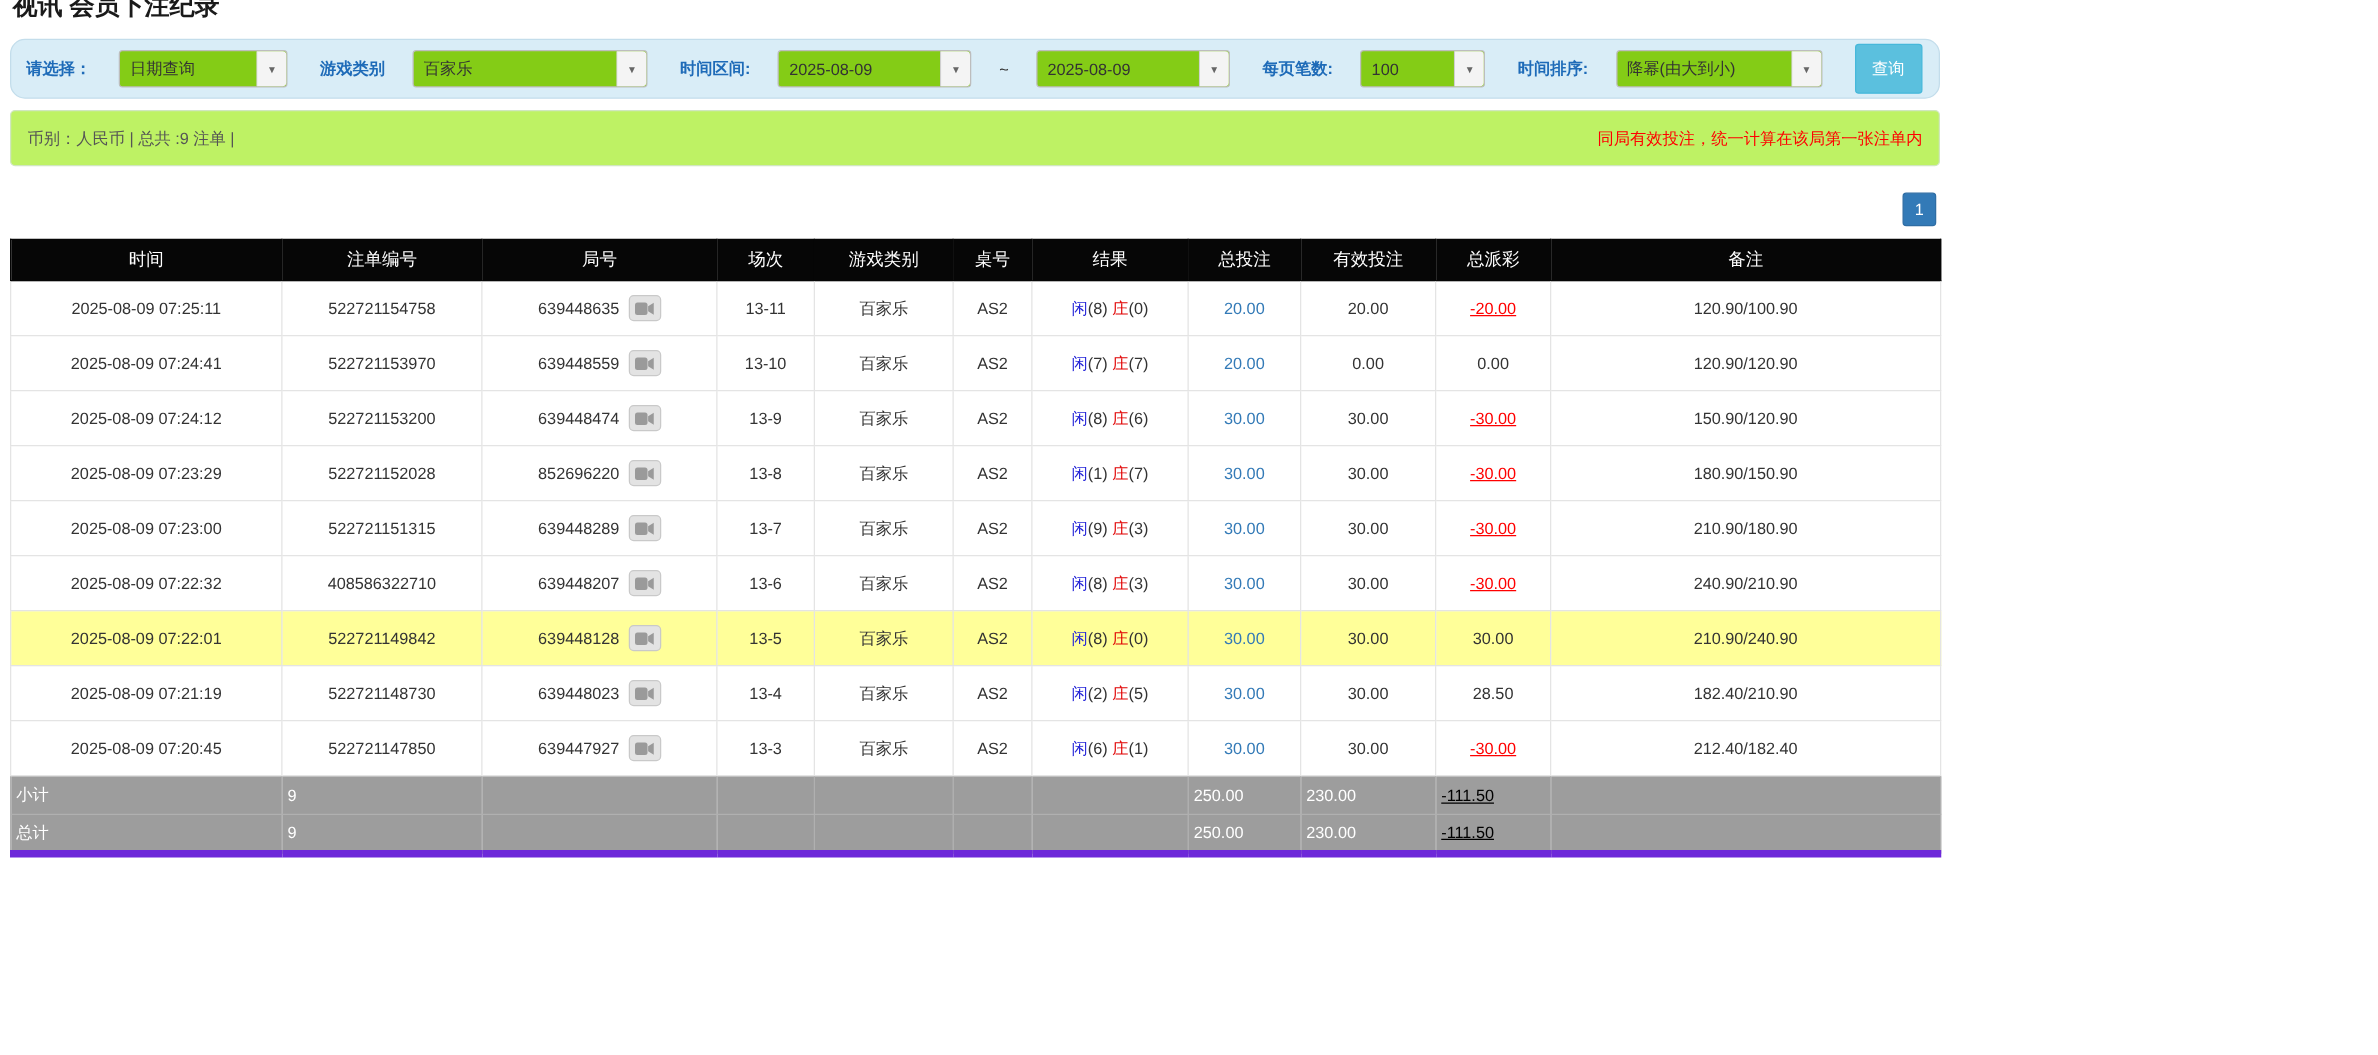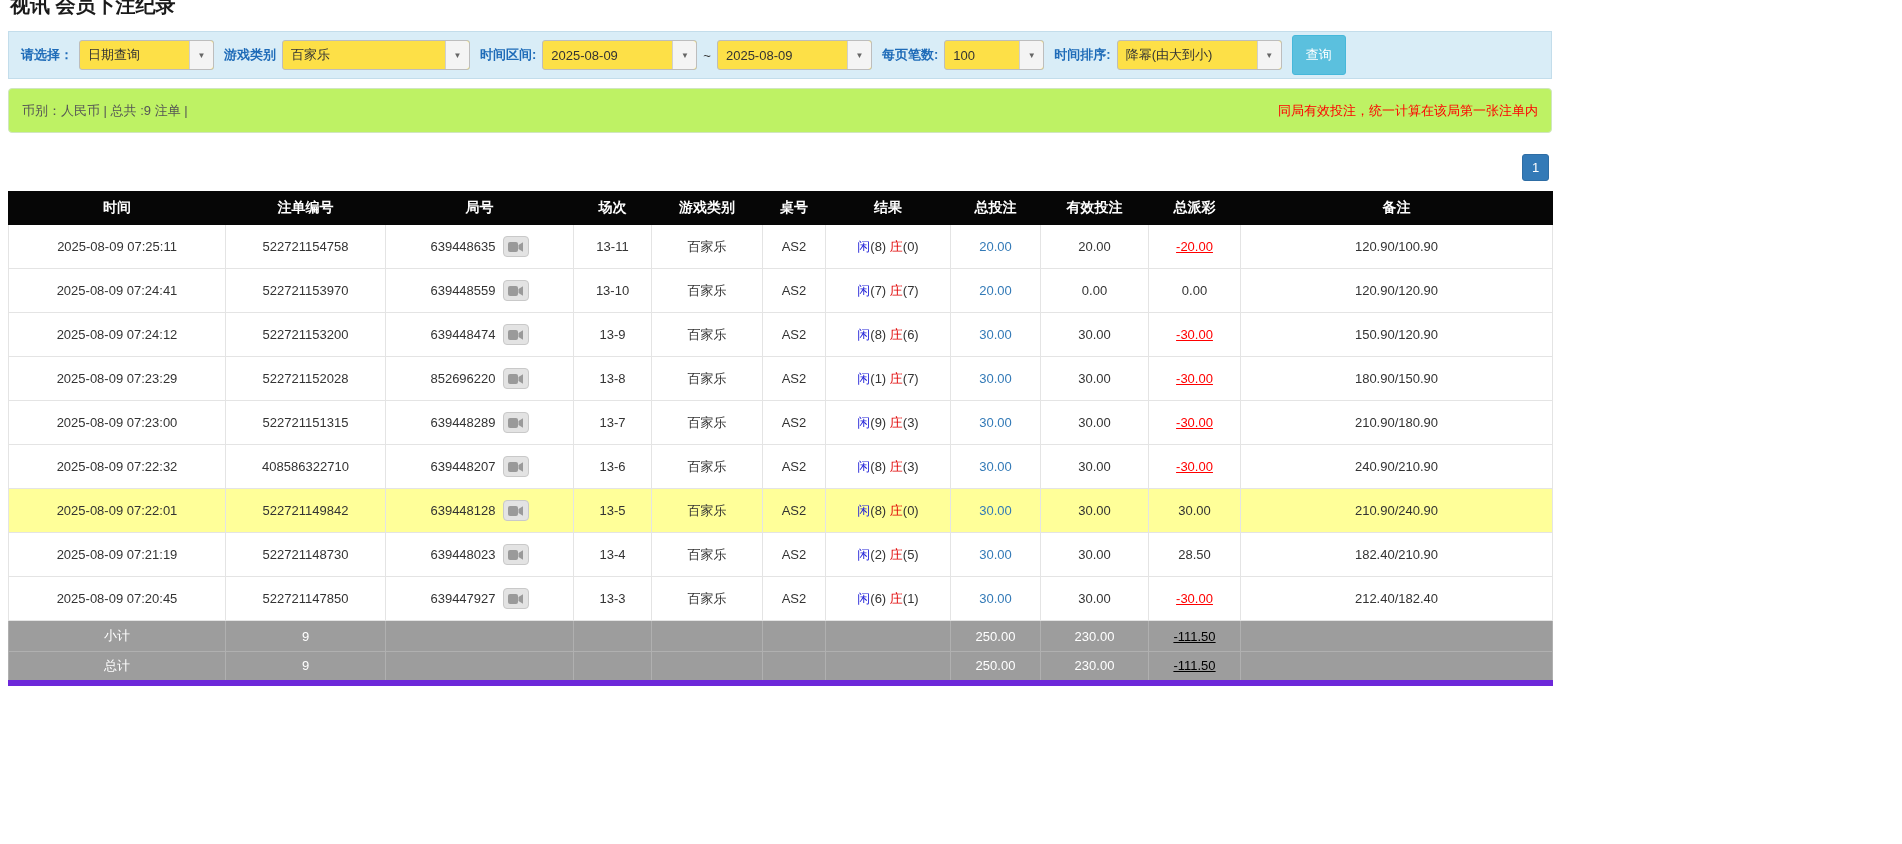--- a/index.html
+++ b/index.html
@@ -3,25 +3,25 @@
 <meta charset="utf-8">
 <style>
   * { box-sizing: border-box; margin: 0; padding: 0; }
   html, body { width: 1902px; height: 844px; background: #fff; overflow: hidden; }
   body { font-family: "Liberation Sans", "DejaVu Sans", sans-serif; font-size: 13px; color: #333; }
   .wrap { width: 1544px; margin: 0 8px; }
 
   .page-title { font-size: 20px; line-height: 26px; font-weight: bold; color: #1a1a1a; margin: -8px 0 0 2px; }
 
   
-  .filter-bar { margin-top: 13px; background: #d9edf7; border: 1px solid #c3ddeb; border-radius: 0;
-                padding: 8px 10px; display: flex; align-items: center; height: 48px; }
+  .filter-bar { margin-top: 13px; background: #d9edf7; border: 1px solid #c3ddeb; border-radius: 12px;
+                padding: 8px 10px; display: flex; align-items: center; height: 48px; gap: 16px; }
   .flabel { color: #1e6bb8; font-weight: bold; margin: 0 6px 0 10px; white-space: nowrap; }
   .flabel.first { margin-left: 2px; }
-  .select { display: inline-flex; align-items: center; background: #fde047; border: 1px solid #bdbdbd;
+  .select { display: inline-flex; align-items: center; background: #84cc16; border: 1px solid #bdbdbd;
             border-radius: 3px; height: 30px; cursor: pointer; }
   .select .val { flex: 1; padding: 0 8px; color: #333; white-space: nowrap; overflow: hidden; text-align: left; }
   .select .caret { width: 24px; align-self: stretch; border-left: 1px solid #cfcfcf; background: #f4f4f4;
                    display: flex; align-items: center; justify-content: center; color: #666; font-size: 8px;
                    border-radius: 0 3px 3px 0; }
   .w135 { width: 135px; } .w188 { width: 188px; } .w155 { width: 155px; } .w100 { width: 100px; } .w165 { width: 165px; }
   .tilde { margin: 0 6px; color: #333; }
   .btn-search { background: #5bc0de; color: #fff; border: 1px solid #46b8da; border-radius: 3px; height: 40px;
                 padding: 0 13px; font-size: 13px; margin-left: 10px; cursor: pointer;
                 font-family: "Liberation Sans", sans-serif; }
@@ -33,33 +33,33 @@
   .info-right { color: #ff0000; }
 
   
   .pagination { margin-top: 21px; display: flex; justify-content: flex-end; padding-right: 3px; }
   .page-btn { min-width: 27px; height: 27px; background: #337ab7; border: 1px solid #2e6da4; color: #fff;
               border-radius: 3px; display: flex; align-items: center; justify-content: center; font-size: 13px;
               cursor: pointer; }
 
   
   table { border-collapse: collapse; table-layout: fixed; width: 1544px; margin-top: 10px; }
-  th { background: #060606; color: #fff; font-size: 14px; font-weight: bold; padding: 7px 4px;
+  th { background: #060606; color: #fff; font-size: 14px; font-weight: normal; padding: 7px 4px;
        border: 1px solid #060606; text-align: center; }
   tbody td { border: 1px solid #e4e4e4; text-align: center; padding: 0 4px; height: 44px;
              background: #fff; font-size: 13px; color: #333; }
   tr.highlight td { background: #ffff99; }
   .blue-link { color: #337ab7; cursor: pointer; }
   .neg { color: #ff0000; text-decoration: underline; }
   .player { color: #2525d8; }
   .banker { color: #e00000; }
   .round-cell { display: inline-flex; align-items: center; justify-content: center; gap: 7px; }
   .video-chip { width: 26px; height: 21px; background: #e3e3e3; border: 1px solid #c9c9c9; border-radius: 4px;
                 display: inline-flex; align-items: center; justify-content: center; cursor: pointer; }
-  tfoot td { background: #9d9d9d; color: #fff; border: 1px solid #b0b0b0; height: 31px; text-align: center;
+  tfoot td { background: #9d9d9d; color: #fff; border: 1px solid #b0b0b0; height: 31px; 
              font-size: 13px; padding: 0 4px; }
   tfoot td.neg { color: #000000; }
   tfoot tr:last-child td { border-bottom: 6px solid #6d28d9; }
 </style>
 </head>
 <body>
 
 <div class="wrap">
 
   <h1 class="page-title">视讯 会员下注纪录</h1>

